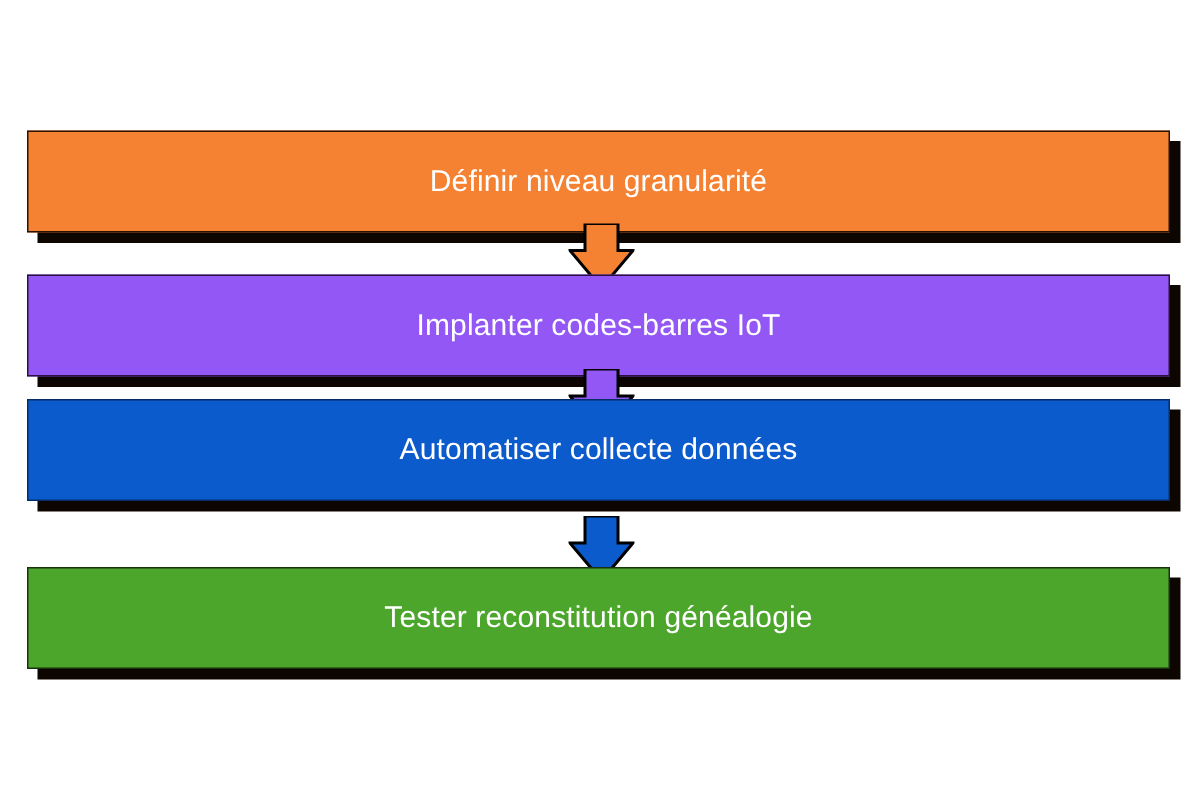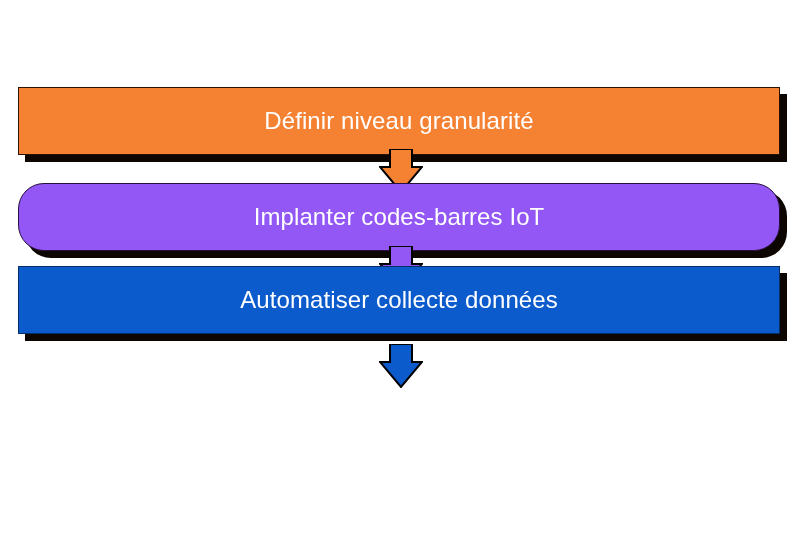--- a/index.html
+++ b/index.html
@@ -31,30 +31,30 @@
     border: 1.5px solid #231100;
     display: flex;
     align-items: center;
     justify-content: center;
     
     box-shadow: 7px 7px 0 0 #0d0600;
   }
 
   .step-label {
     color: #ffffff;
-    font-size: 24px;
+    font-size: 20px;
     line-height: 1;
     letter-spacing: 0.1px;
     text-align: center;
     white-space: nowrap;
     user-select: none;
   }
 
   .step-1 { top: 87px;  background: #F58233; border-color: #2b1200; }
-  .step-2 { top: 183px; background: #9257F5; border-color: #2a1040; border-radius: 26px; }
+  .step-2 { top: 183px; background: #9257F5; border-color: #2a1040; }
   .step-3 { top: 266px; background: #0B5BCC; border-color: #062e66; }
   .step-4 { top: 378px; background: #4CA62C; border-color: #17330c; }
 
   
   .connector {
     position: absolute;
     left: 379px;
     width: 44px;
     height: 44px;
   }
@@ -92,14 +92,17 @@
   <div class="step step-3">
     <span class="step-label">Automatiser collecte données</span>
   </div>
 
   <div class="connector connector-3">
     <svg viewBox="0 0 44 44" xmlns="http://www.w3.org/2000/svg">
       <polygon points="11,0 33,0 33,18 43,18 22,43 1,18 11,18" fill="#0B5BCC" stroke="#000000" stroke-width="2" stroke-linejoin="miter"></polygon>
     </svg>
   </div>
 
+  <div class="step step-4">
+    <span class="step-label">Tester reconstitution généalogie</span>
+  </div>
 
 </div>
 
 </body></html>

